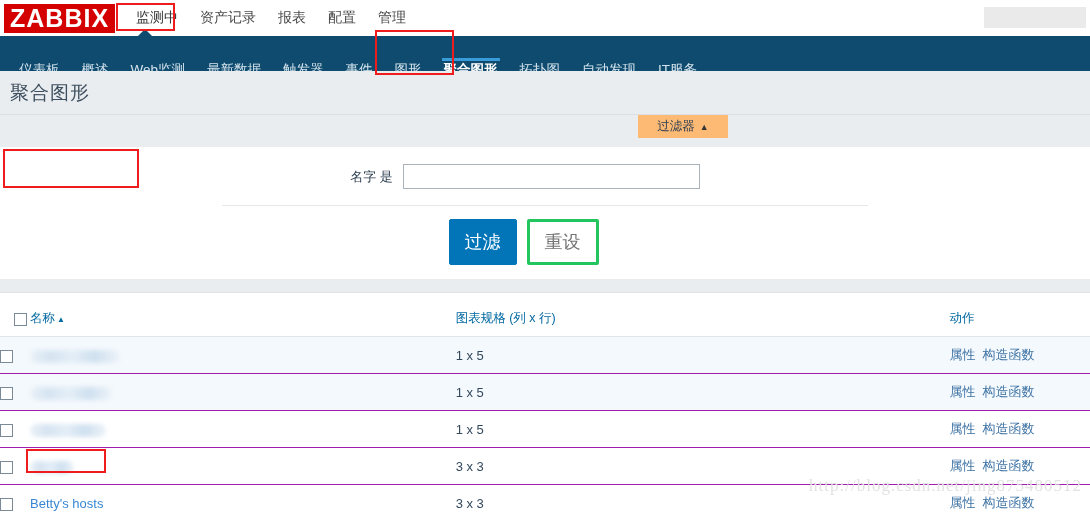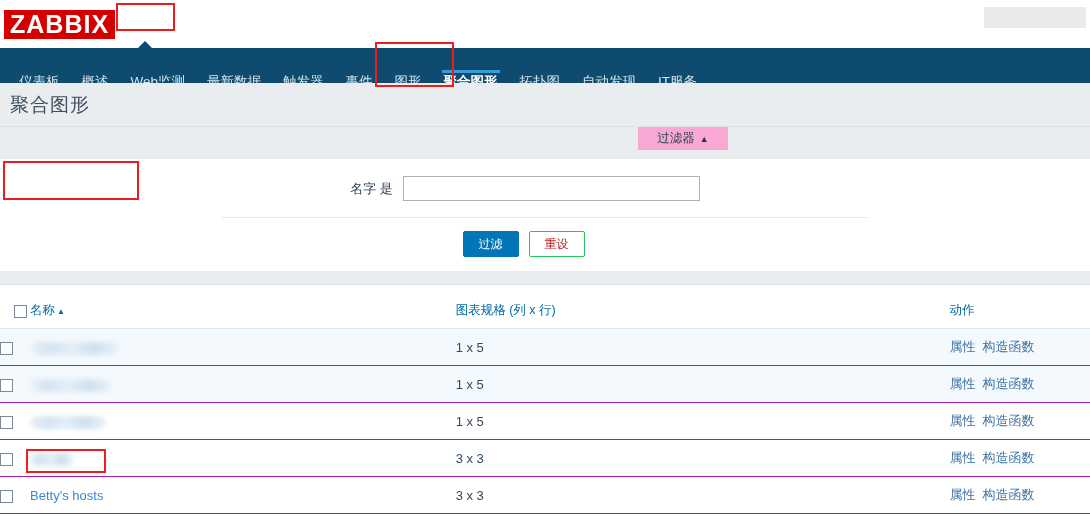--- a/index.html
+++ b/index.html
@@ -8,21 +8,21 @@
     width: 1090px; height: 520px;
     background: #ffffff;
     font-family: "Liberation Sans", "DejaVu Sans", sans-serif;
     overflow: hidden;
   }
   #root { position: relative; width: 1090px; height: 520px; background: #ffffff; }
 
   
   .topbar {
     position: relative;
-    height: 48px;
+    height: 36px;
     background: #ffffff;
     display: flex;
     align-items: center;
   }
   .logo {
     margin-left: 4px;
     background: #D40000;
     color: #ffffff;
     font-size: 25px;
     font-weight: bold;
@@ -124,21 +124,21 @@
   .filter-tabrow {
     height: 23px;
     position: relative;
   }
   .filter-tab {
     position: absolute;
     left: 638px;
     top: 0;
     width: 90px;
     height: 23px;
-    background: #f9a8d4;
+    background: #fdba74;
     color: #2c3e50;
     font-size: 12.5px;
     display: flex;
     align-items: center;
     justify-content: center;
     gap: 5px;
     cursor: pointer;
   }
   .filter-tab .caret { font-size: 9px; color: #333; }
 
@@ -177,36 +177,36 @@
     margin: 0 222px;
   }
   .filter-buttons {
     display: flex;
     justify-content: center;
     gap: 10px;
     padding: 13px 0 14px 0;
     padding-right: 43px;
   }
   .btn {
-    font-size: 12px;
-    padding: 4px 15px;
+    font-size: 18px;
+    padding: 12px 15px;
     border-radius: 2px;
     cursor: pointer;
     line-height: 16px;
     font-family: "Liberation Sans", sans-serif;
   }
   .btn-primary {
     background: #0275b8;
     color: #ffffff;
     border: 1px solid #0275b8;
   }
   .btn-secondary {
     background: #ffffff;
-    color: #b91c1c;
-    border: 1px solid #22c55e;
+    color: #737373;
+    border: 3px solid #22c55e;
   }
   .btn-disabled {
     background: #f4f4f4;
     color: #c6cbd0;
     border: 1px solid #d6dadd;
   }
 
   .gap-strip { height: 13px; background: #e9edf0; }
 
   
@@ -298,20 +298,27 @@
     z-index: 5;
   }
 </style>
 </head>
 <body>
 
 <div id="root">
 
   <div class="topbar">
     <div class="logo">ZABBIX</div>
+    <div class="topmenu">
+      <div class="topmenu-item selected">监测中</div>
+      <div class="topmenu-item">资产记录</div>
+      <div class="topmenu-item">报表</div>
+      <div class="topmenu-item">配置</div>
+      <div class="topmenu-item">管理</div>
+    </div>
     <input class="topsearch" type="text" placeholder="" style="">
 
     <div class="annot" style="left:116px; top:3px; width:59px; height:28px;"></div>
   </div>
 
   <div class="subnav">
     <div class="nav-pointer"></div>
     <div class="subnav-item">仪表板</div>
     <div class="subnav-item">概述</div>
     <div class="subnav-item">Web监测</div>
@@ -410,15 +417,16 @@
           </tbody>
       </table>
     </div>
 
     <div class="footer-bar">
 
       <button class="btn btn-disabled btn-sm">导出</button>
       <button class="btn btn-disabled btn-sm">删除</button>
     </div>
 
+    <div class="watermark">http://blog.csdn.net/jing875480512</div>
   </div>
 <div class="annot" style="left: 26.1094px; top: 448.5px; width: 79.4844px; height: 24px;"></div>
   </div>
 
 </body></html>

